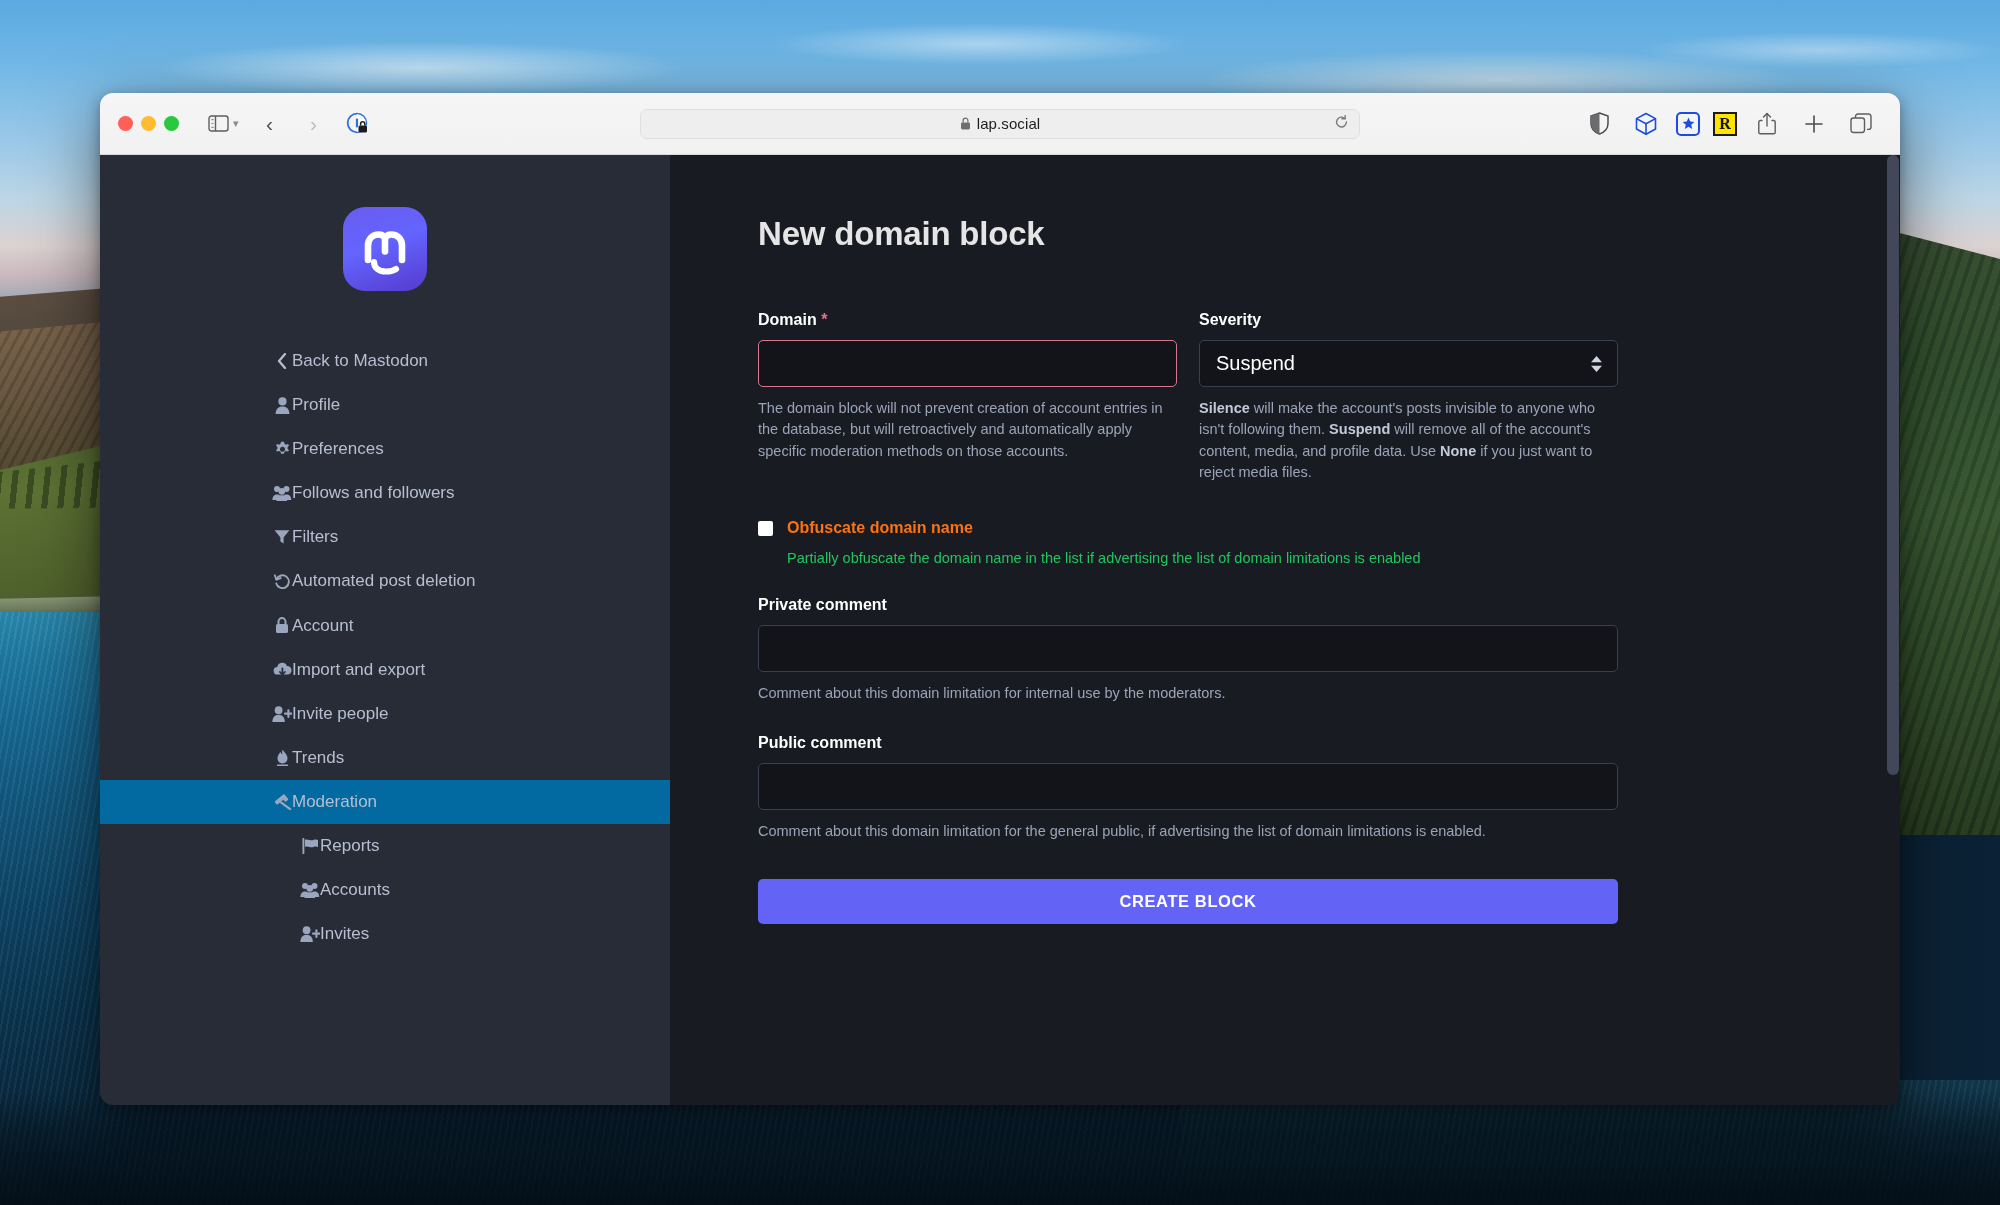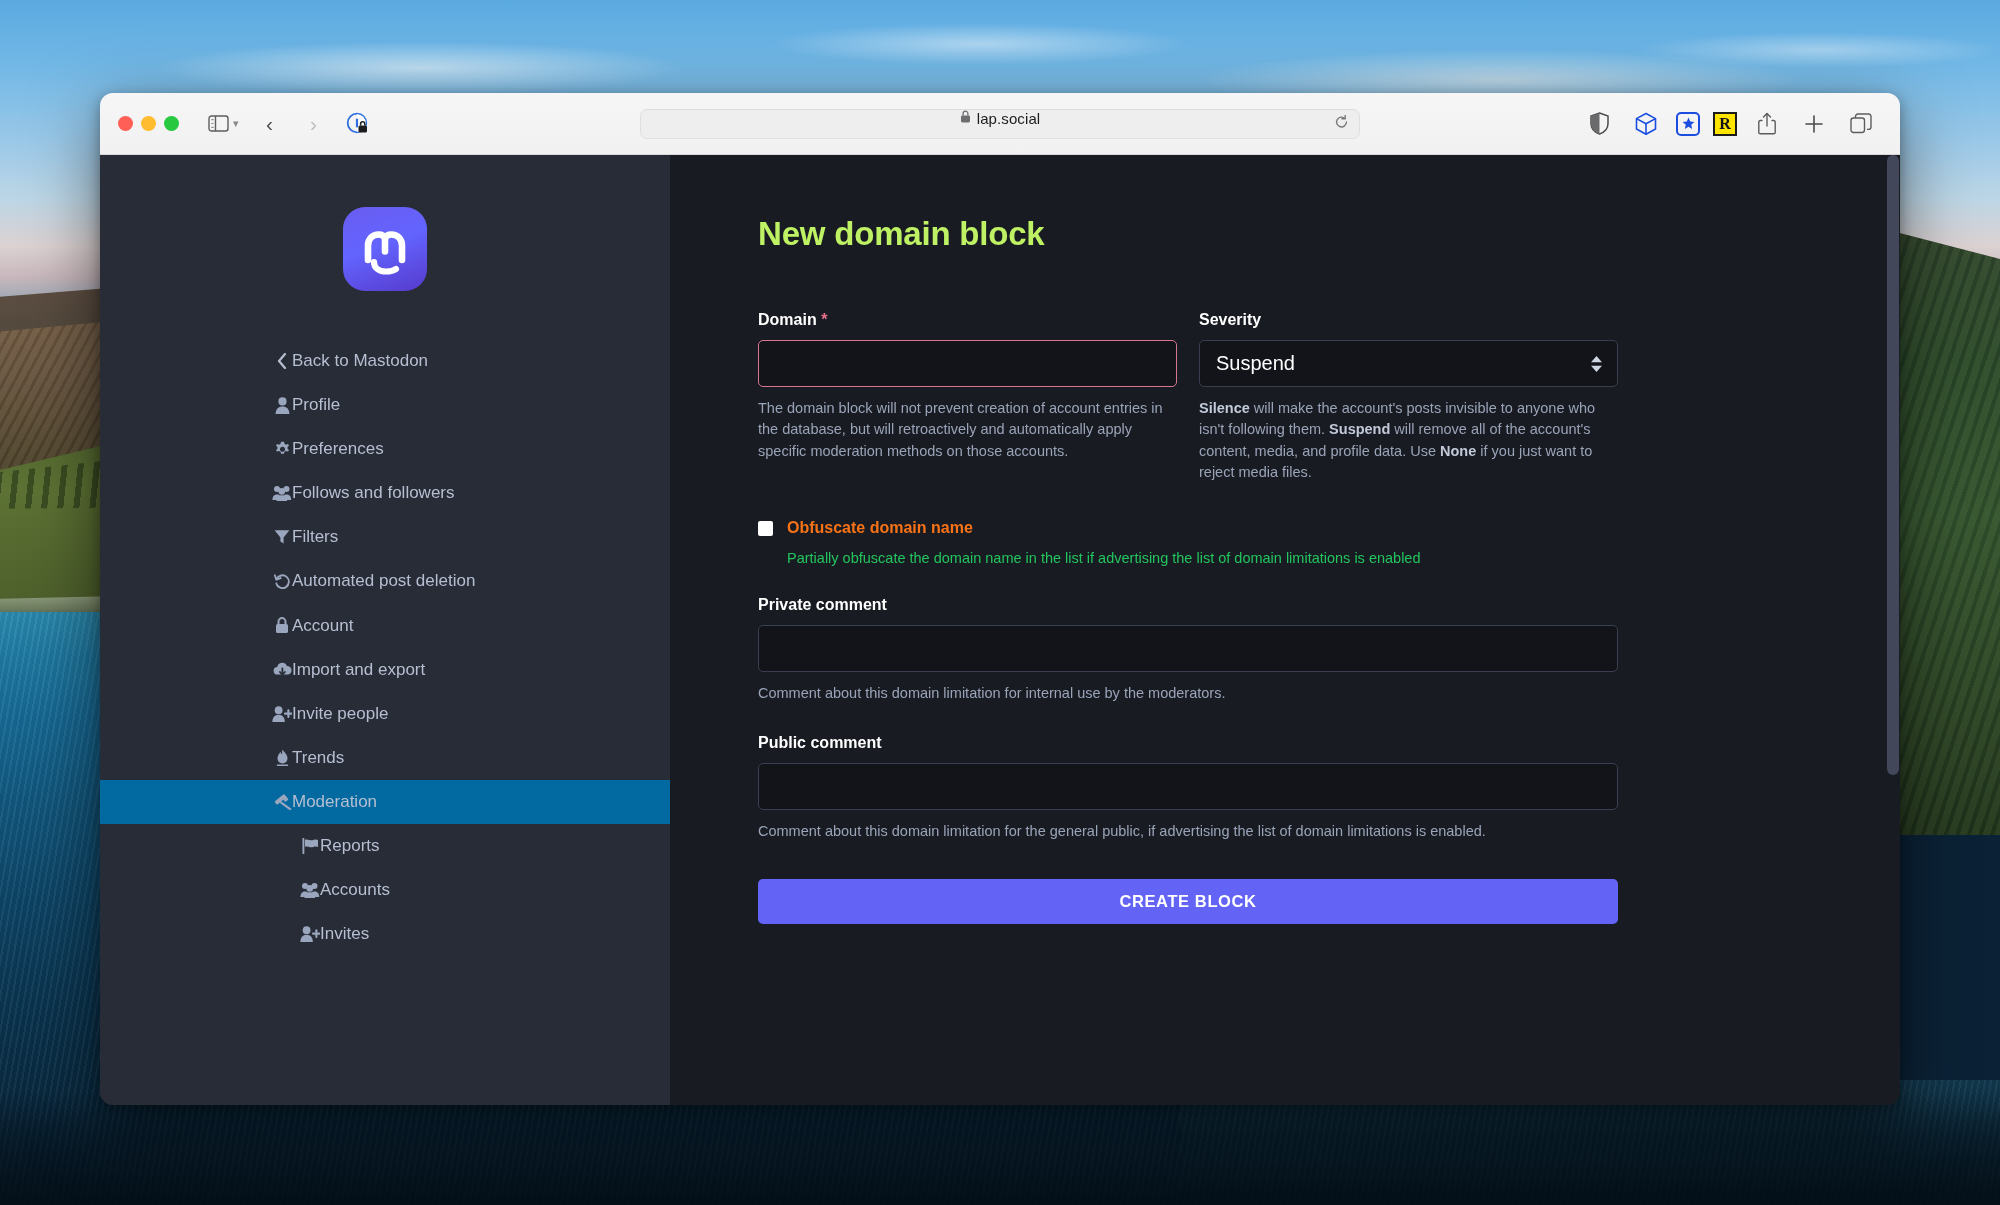--- a/index.html
+++ b/index.html
@@ -164,21 +164,21 @@
   .url-wrap {
     position: absolute;
     left: 50%; transform: translateX(-50%);
     width: 720px;
   }
   .url-bar {
     height: 30px;
     background: #eeeeee;
     border: 1px solid #dedede;
     border-radius: 7px;
-    display: flex; align-items: flex-start; justify-content: center;
+    display: flex; align-items: center; justify-content: center;
     position: relative;
     gap: 6px;
   }
   .lock-icon { color: #6e6e70; display: flex; }
   .url-text { font-size: 15px; color: #1d1d1f; letter-spacing: .1px; }
   .reload {
     position: absolute; right: 10px; top: 50%; transform: translateY(-50%);
     color: #7a7a7c;
   }
 
@@ -248,21 +248,21 @@
   .main {
     flex: 1;
     background: #191b22;
     padding: 60px 0 0 88px;
     position: relative;
     overflow: hidden;
   }
   .page-title {
     font-size: 33px;
     font-weight: bold;
-    color: #bef264;
+    color: #e5e5e5;
     margin-bottom: 58px;
     letter-spacing: -.2px;
   }
 
   .form { width: 860px; }
   .row2 { display: flex; gap: 22px; }
   .col { flex: 1; }
 
   .field-label {
     font-size: 16px;

